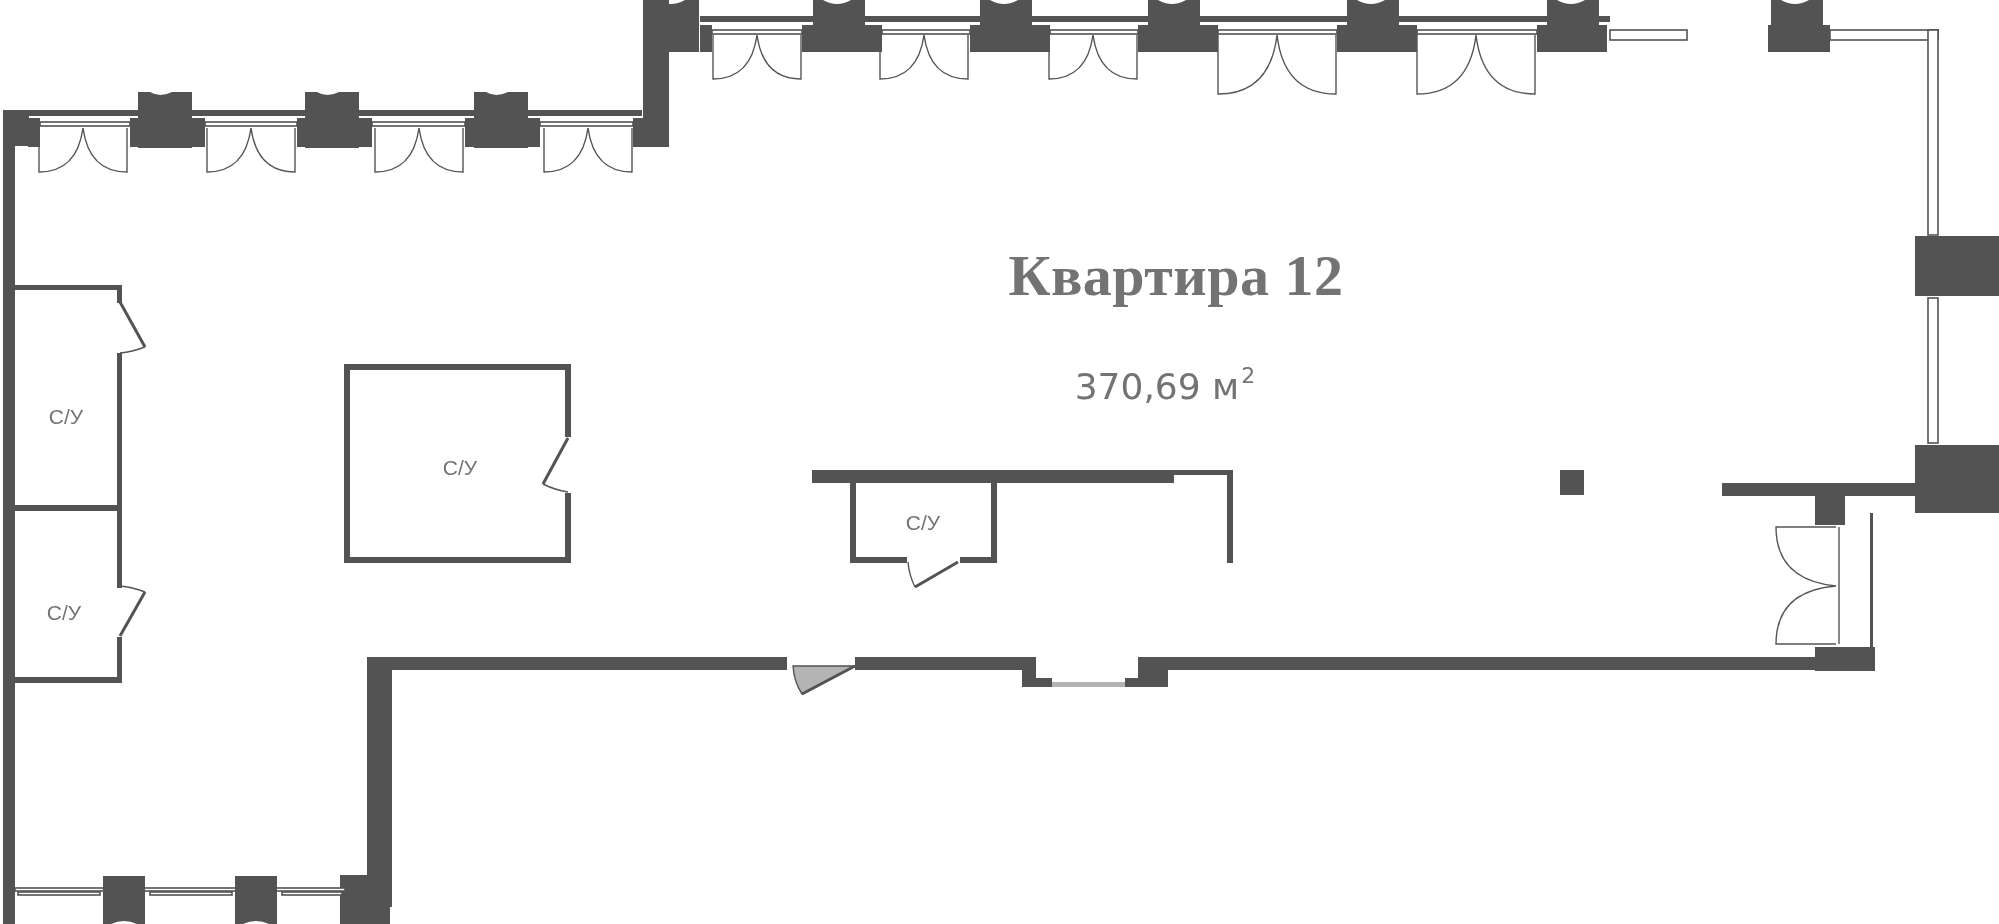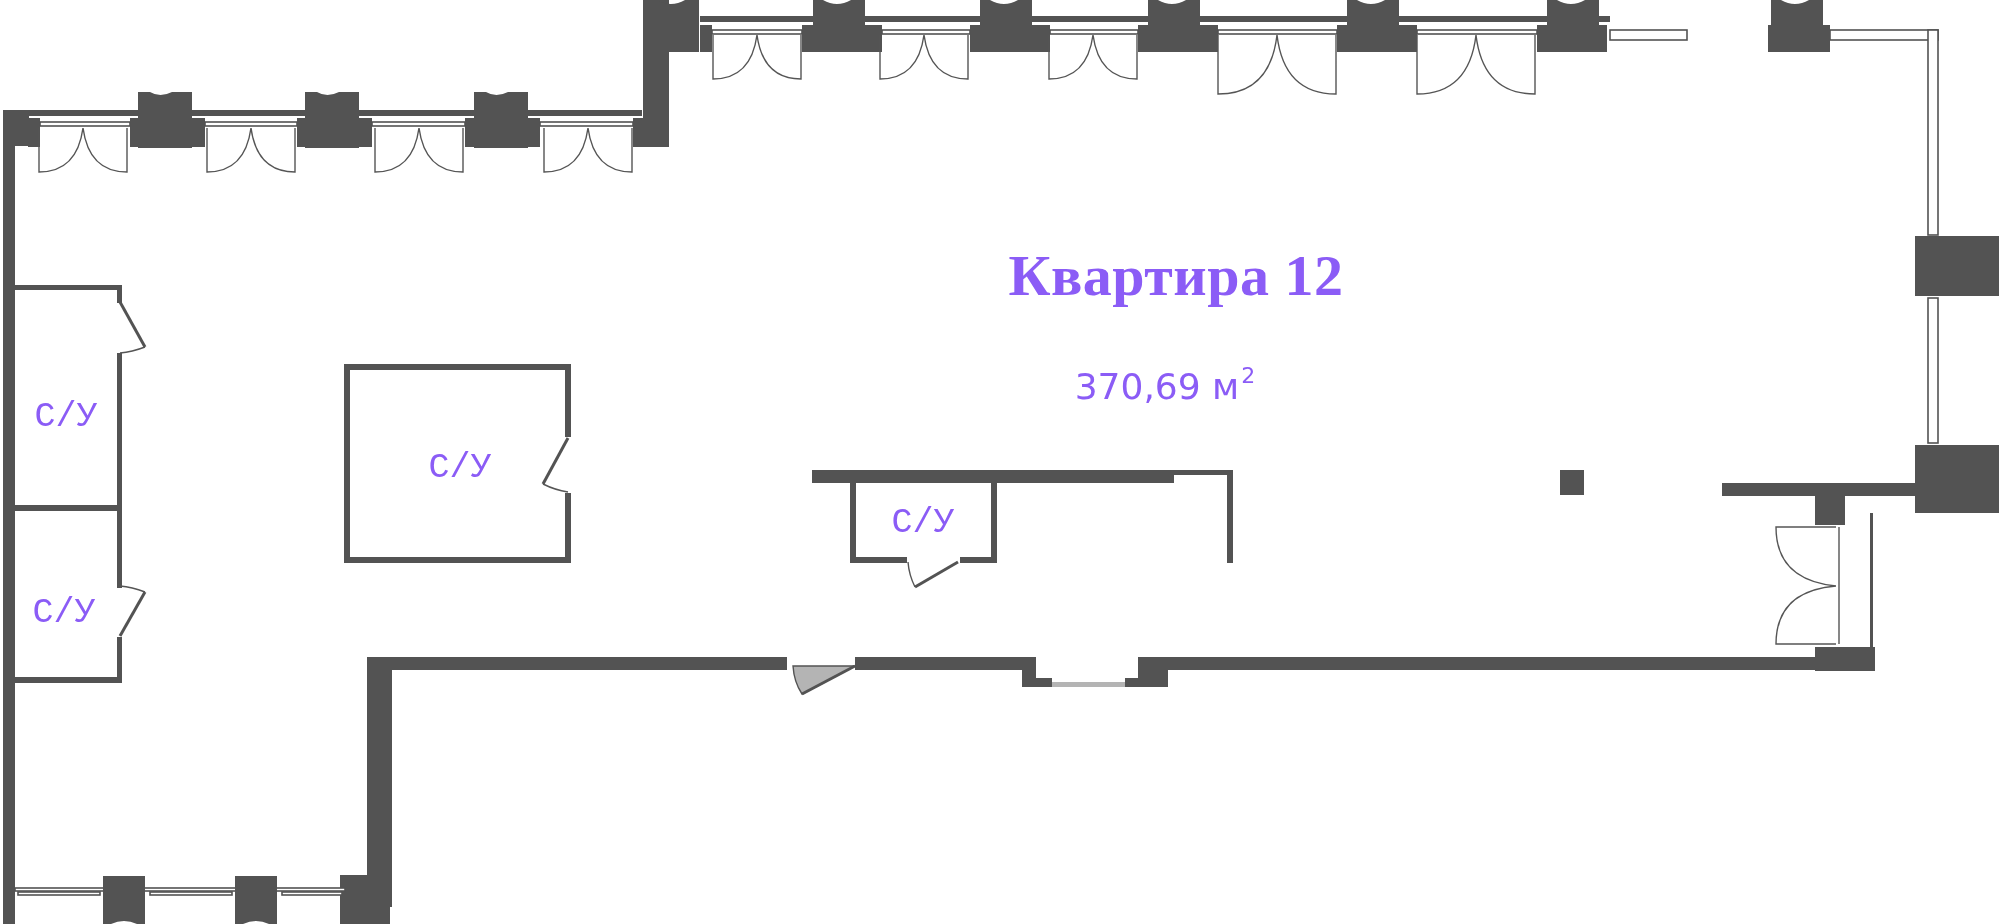--- a/index.html
+++ b/index.html
@@ -4,28 +4,28 @@
 <style>
   html, body { margin: 0; padding: 0; background: #ffffff; }
   body { width: 1999px; height: 924px; overflow: hidden; position: relative; }
   #plan { position: absolute; left: 0; top: 0; width: 1999px; height: 924px; }
   .wall { fill: #535353; }
   .glass { fill: #ffffff; stroke: #535353; stroke-width: 1.6; }
   .door-arc { fill: none; stroke: #555555; stroke-width: 1.4; }
   .door-leaf { fill: none; stroke: #535353; stroke-width: 3; }
   .entry-fill { fill: #b4b4b4; stroke: #535353; stroke-width: 1.4; }
   .label {
-    position: absolute; color: #8b5cf6; white-space: nowrap;
+    position: absolute; color: #737373; white-space: nowrap;
     transform: translate(-50%, -50%);
     text-align: center;
   }
   .title { font-family: "Liberation Serif", "DejaVu Serif", serif; font-weight: bold; font-size: 58px; letter-spacing: 0.5px; }
   .area { font-family: "DejaVu Sans", "Liberation Sans", sans-serif; font-size: 36px; }
   .area sup { font-size: 22px; vertical-align: 16px; margin-left: 2px; }
-  .room { font-family: Liberation Mono, monospace; font-size: 35px; }
+  .room { font-family: Liberation Sans, sans-serif; font-size: 21px; }
 </style>
 </head>
 <body>
 
 <svg id="plan" viewBox="0 0 1999 924" xmlns="http://www.w3.org/2000/svg">
 
   <g>
 
     <rect class="wall" x="3" y="110" width="12" height="814"></rect>
     <rect class="wall" x="3" y="110" width="26" height="36"></rect>

